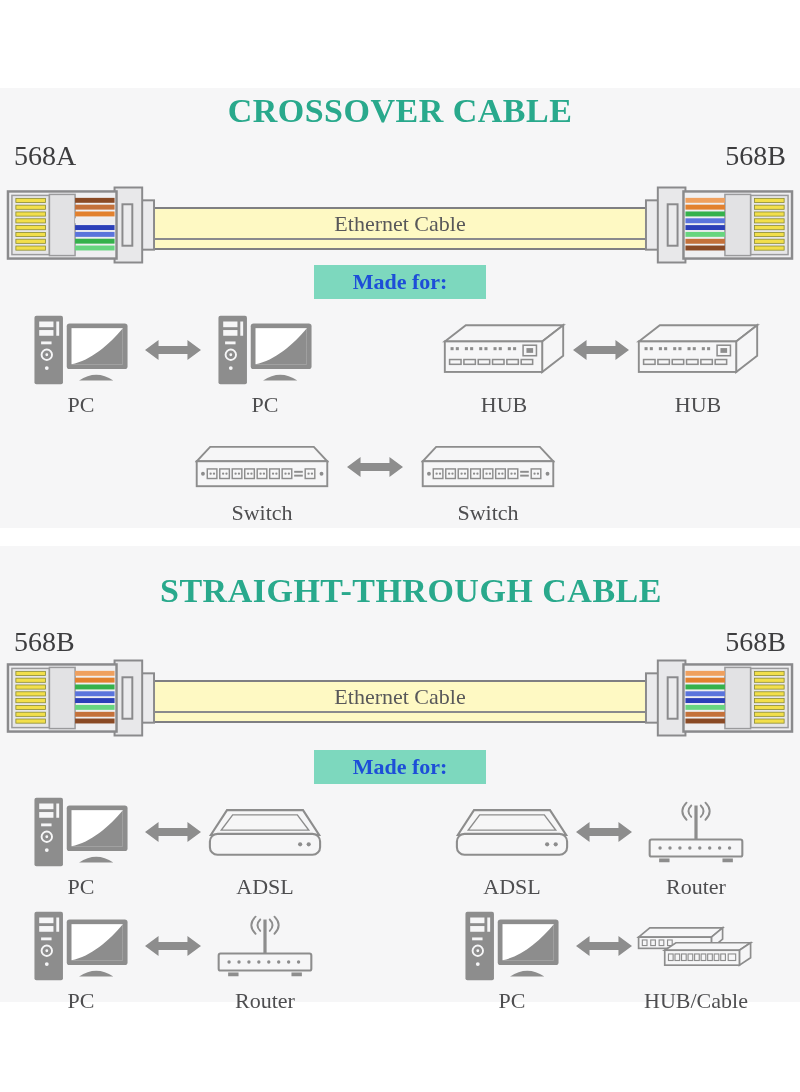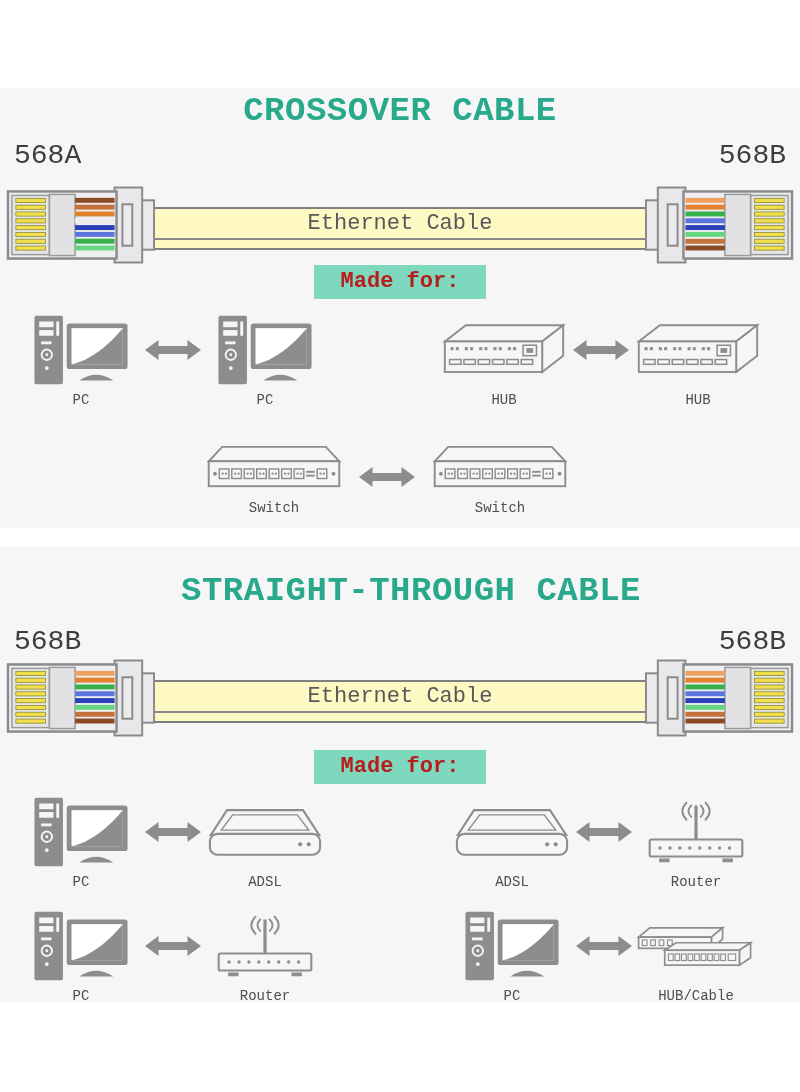--- a/index.html
+++ b/index.html
@@ -1,17 +1,17 @@
 <!DOCTYPE html>
 <html><head>
 <meta charset="utf-8">
 <style>
   html,body{margin:0;padding:0;background:#ffffff;}
   .page{position:relative;width:800px;height:1092px;background:#ffffff;overflow:hidden;
-        font-family:Liberation Mono, monospace;}
+        font-family:Liberation Serif, serif;}
   .section{position:absolute;left:0;width:800px;background:#f6f6f7;}
   #sec-crossover{top:88px;height:440px;}
   #sec-straight{top:546px;height:456px;}
   .sec-title{position:absolute;top:4px;left:0;width:100%;text-align:center;
              color:#29a98c;font-weight:700;font-size:34px;letter-spacing:0.5px;}
   #sec-straight .sec-title{top:26px;padding-left:11px;}
   .conn-label{position:absolute;font-size:28px;color:#3d3d3f;}
   .conn-label.left{left:14px;}
   .conn-label.right{right:14px;}
   #sec-crossover .conn-label{top:52px;}
@@ -22,30 +22,30 @@
   #sec-straight .cable{top:134px;}
   .cable-underline{position:absolute;left:0;right:0;top:29px;border-top:2px solid #8a8a8c;}
   .cable-label{position:absolute;left:0;width:100%;top:2px;text-align:center;
                font-size:22px;color:#58585a;}
   .rj45{position:absolute;width:150px;height:82px;z-index:2;}
   #sec-crossover .rj45{top:96px;}
   #sec-straight .rj45{top:111px;}
   .rj45.left{left:6px;}
   .rj45.right{right:6px;transform:scaleX(-1);}
   .badge{position:absolute;left:50%;transform:translateX(-50%);width:172px;height:34px;
-         background:#7dd8be;color:#b91c1c;font-size:22px;font-weight:700;
+         background:#7dd8be;color:#1d4ed8;font-size:22px;font-weight:700;
          text-align:center;line-height:34px;}
   #sec-crossover .badge{top:177px;}
   #sec-straight .badge{top:204px;}
   .pair{position:absolute;display:flex;align-items:flex-start;}
   .device{display:flex;flex-direction:column;align-items:center;}
   .icon-box{height:76px;display:flex;align-items:center;justify-content:center;}
   .arrow-box{height:76px;width:58px;display:flex;align-items:center;justify-content:center;margin:0 8px;}
   .pair-switch .icon-box,.pair-switch .arrow-box{height:58px;}
-  .dev-label{font-size:14px;color:#4e4e50;margin-top:4px;white-space:nowrap;}
+  .dev-label{font-size:22px;color:#4e4e50;margin-top:4px;white-space:nowrap;}
   .w110{width:110px;} .w132{width:132px;} .w140{width:140px;} .w120{width:120px;}
   .i-pc{width:96px;height:76px;} .i-hub{width:126px;height:60px;}
   .i-switch{width:136px;height:48px;} .i-adsl{width:114px;height:60px;}
   .i-router{width:104px;height:76px;} .i-hubswitch{width:126px;height:57px;}
   .i-arrow{width:56px;height:24px;}
   .defs{position:absolute;width:0;height:0;overflow:hidden;}
 </style>
 </head>
 <body>
 
@@ -316,21 +316,21 @@
       <div class="device w132">
         <div class="icon-box">
             <svg class="i-hub" viewBox="0 0 132 62">
               <use href="#sym-hub"></use>
             </svg>
           </div>
         <div class="dev-label">HUB</div>
       </div>
     </div>
 
-    <div class="pair pair-switch" style="left:204px;top:350px;align-items:center;">
+    <div class="pair pair-switch" style="left:192px;top:350px;">
       <div class="device w140">
         <div class="icon-box">
             <svg class="i-switch" viewBox="0 0 140 50">
               <use href="#sym-switch"></use>
             </svg>
           </div>
         <div class="dev-label">Switch</div>
       </div>
       <div class="arrow-box" style="margin:0 14px;">
           <svg class="i-arrow" viewBox="0 0 62 26">

